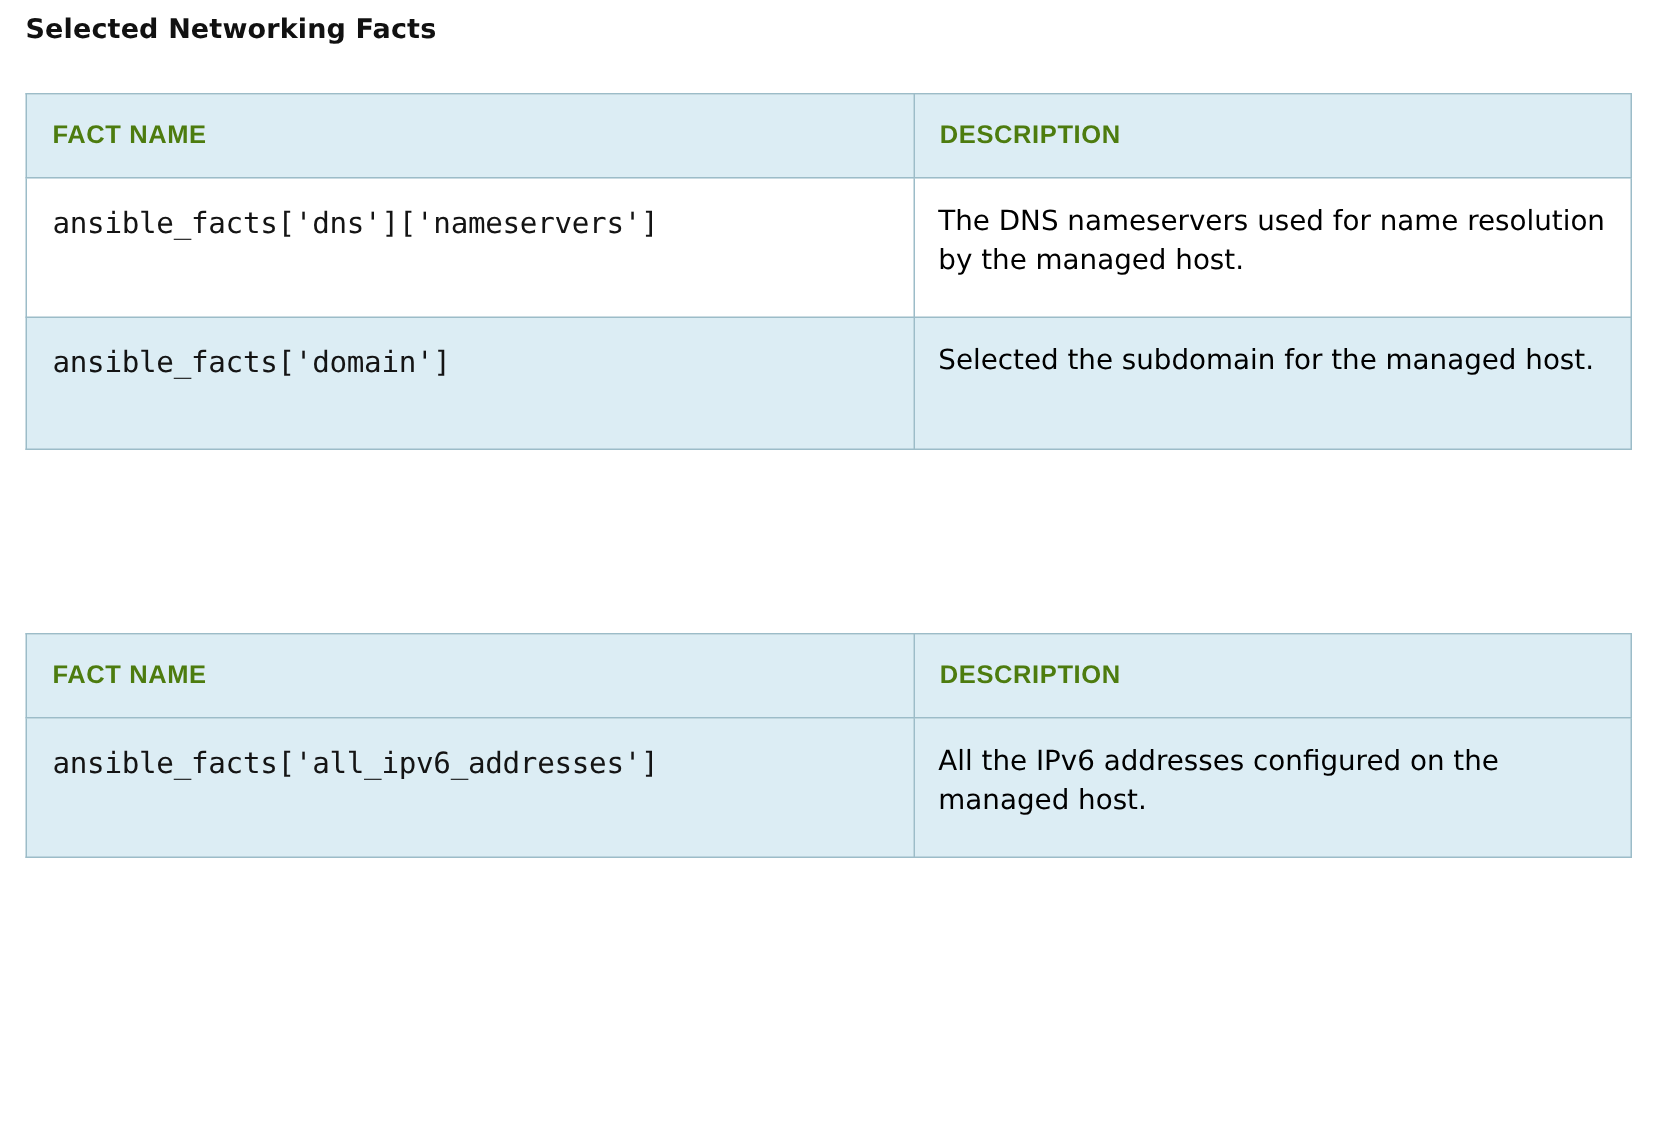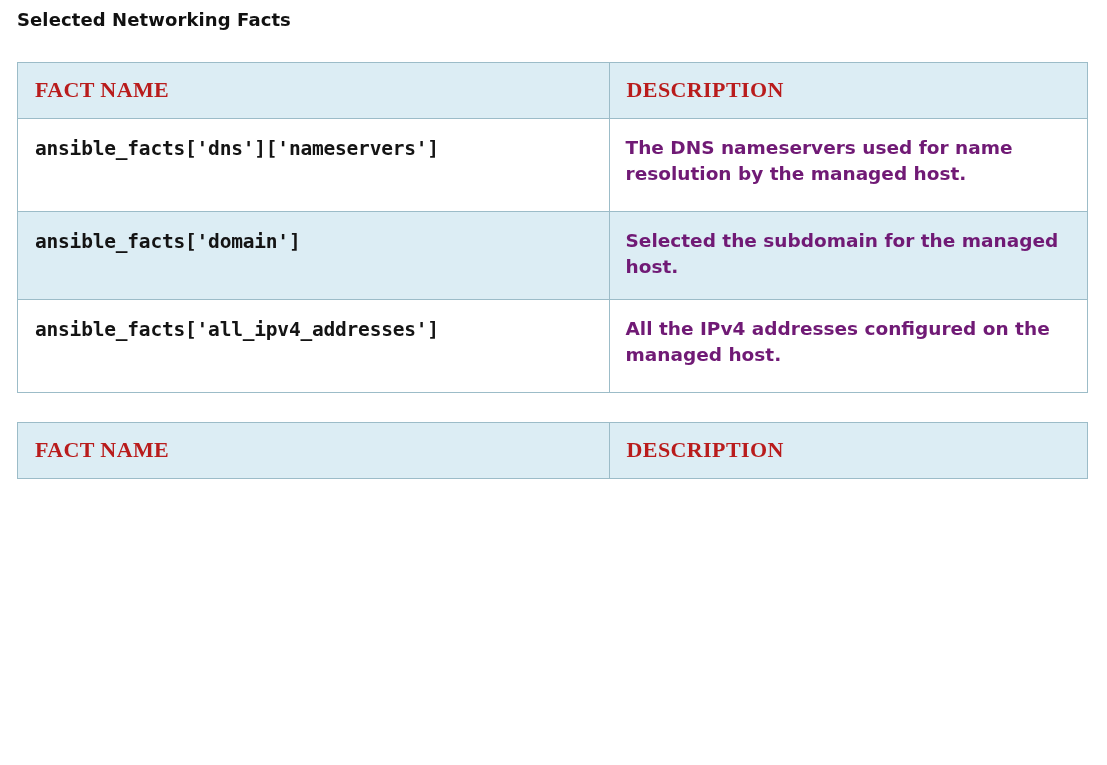--- a/index.html
+++ b/index.html
@@ -61,50 +61,50 @@
 
   .fact-table thead th {
     background: #dcedf4;
     height: 55px;
     text-align: left;
   }
 
   .th-inner {
     display: block;
     padding: 17px 0 0 17px;
-    font-family: Liberation Serif, serif;
-    font-size: 22px;
+    font-family: Liberation Sans, sans-serif;
+    font-size: 17px;
     font-weight: bold;
     letter-spacing: 0.4px;
-    color: #b91c1c;
+    color: #4d7c0f;
     line-height: 20px;
     white-space: nowrap;
   }
 
-  .fact-table tbody tr { height: 88px; font-weight: bold; }
+  .fact-table tbody tr { height: 88px; }
   .fact-table tbody tr.tall { height: 93px; }
 
   .row-shade > td { background: #dcedf4; }
   .row-plain > td { background: #ffffff; }
 
   .cell-fact {
     font-family: "DejaVu Sans Mono", "Liberation Mono", monospace;
     font-size: 19.5px;
     line-height: 26px;
     letter-spacing: -0.2px;
     color: #141414;
     padding: 17px 10px 14px 17px !important;
     white-space: nowrap;
   }
 
   .cell-desc {
     font-family: "DejaVu Sans", "Liberation Sans", sans-serif;
     font-size: 18.5px;
     line-height: 26px;
-    color: #701a75;
+    color: #000000;
     padding: 16px 14px 14px 16px !important;
   }
 </style>
 </head>
 <body>
 
 <div class="page">
 
   <div class="page-title">Selected Networking Facts</div>
 
@@ -125,39 +125,39 @@
     </thead>
     <tbody>
       <tr class="row-plain tall">
         <td class="cell-fact">ansible_facts['dns']['nameservers']</td>
         <td class="cell-desc">The DNS nameservers used for name resolution by the managed host.</td>
       </tr>
       <tr class="row-shade">
         <td class="cell-fact">ansible_facts['domain']</td>
         <td class="cell-desc">Selected the subdomain for the managed host.</td>
       </tr>
-      <tr class="row-plain tall">
-        <td class="cell-fact">ansible_facts['all_ipv4_addresses']</td>
-        <td class="cell-desc">All the IPv4 addresses configured on the managed host.</td>
-      </tr>
     </tbody>
   </table>
 
   <table class="fact-table" id="table-2">
     <colgroup>
       <col class="col-fact">
       <col class="col-desc">
     </colgroup>
     <thead>
       <tr>
         <th>
           <span class="th-inner">FACT NAME</span>
         </th>
         <th>
           <span class="th-inner">DESCRIPTION</span>
         </th>
       </tr>
     </thead>
     <tbody>
+      <tr class="row-shade tall">
+        <td class="cell-fact">ansible_facts['all_ipv6_addresses']</td>
+        <td class="cell-desc">All the IPv6 addresses configured on the managed host.</td>
+      </tr>
     </tbody>
   </table>
 
 </div>
 
 </body></html>

